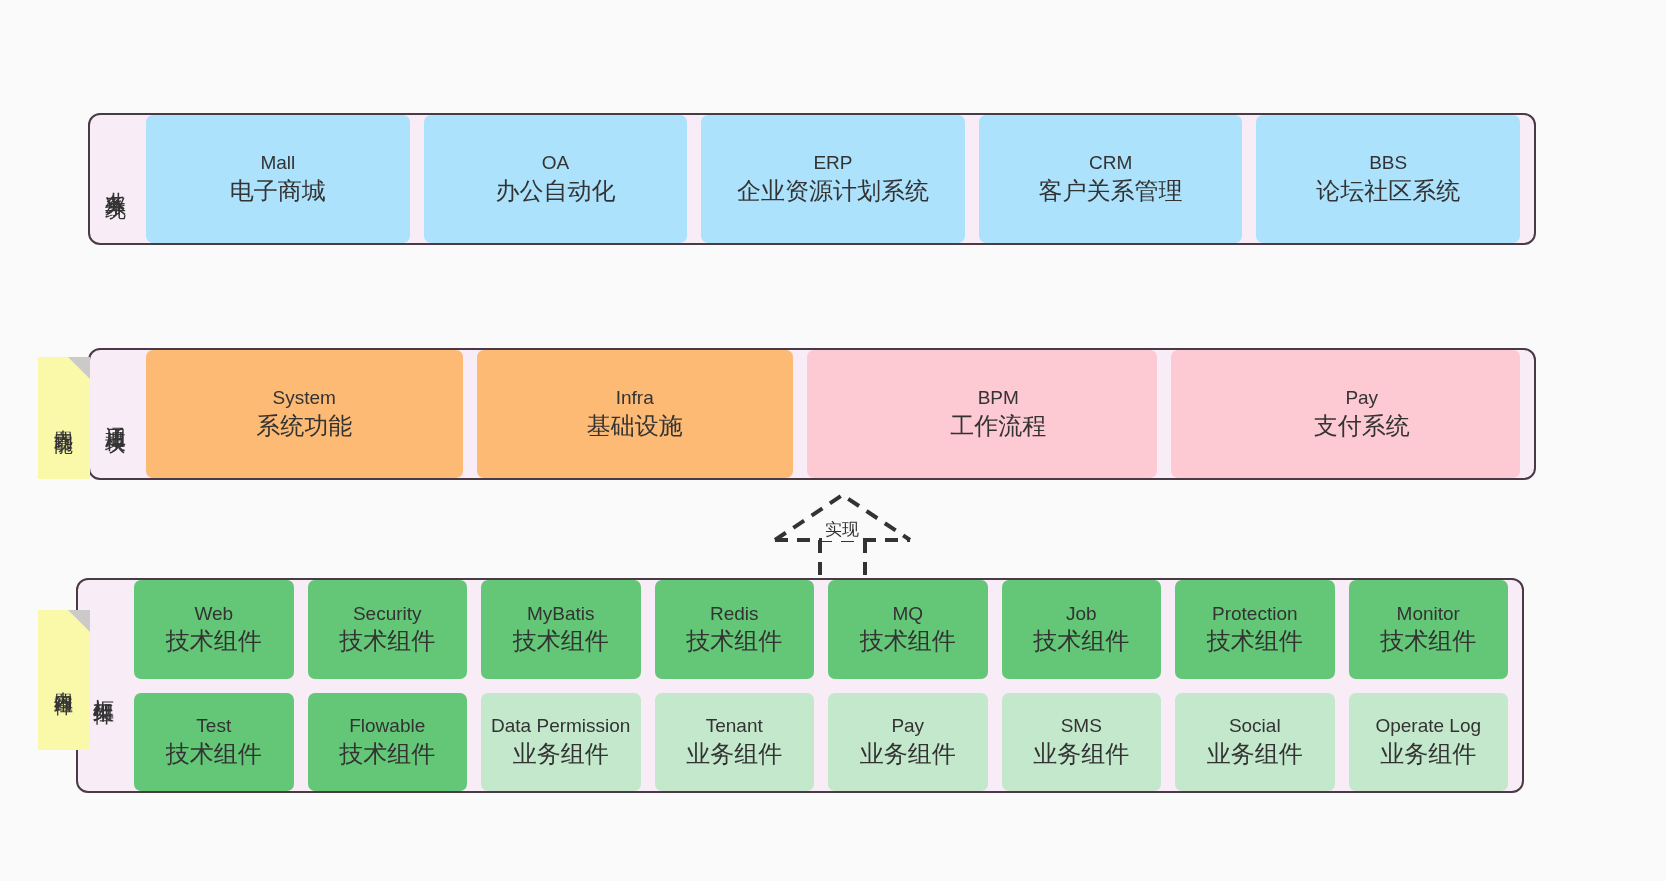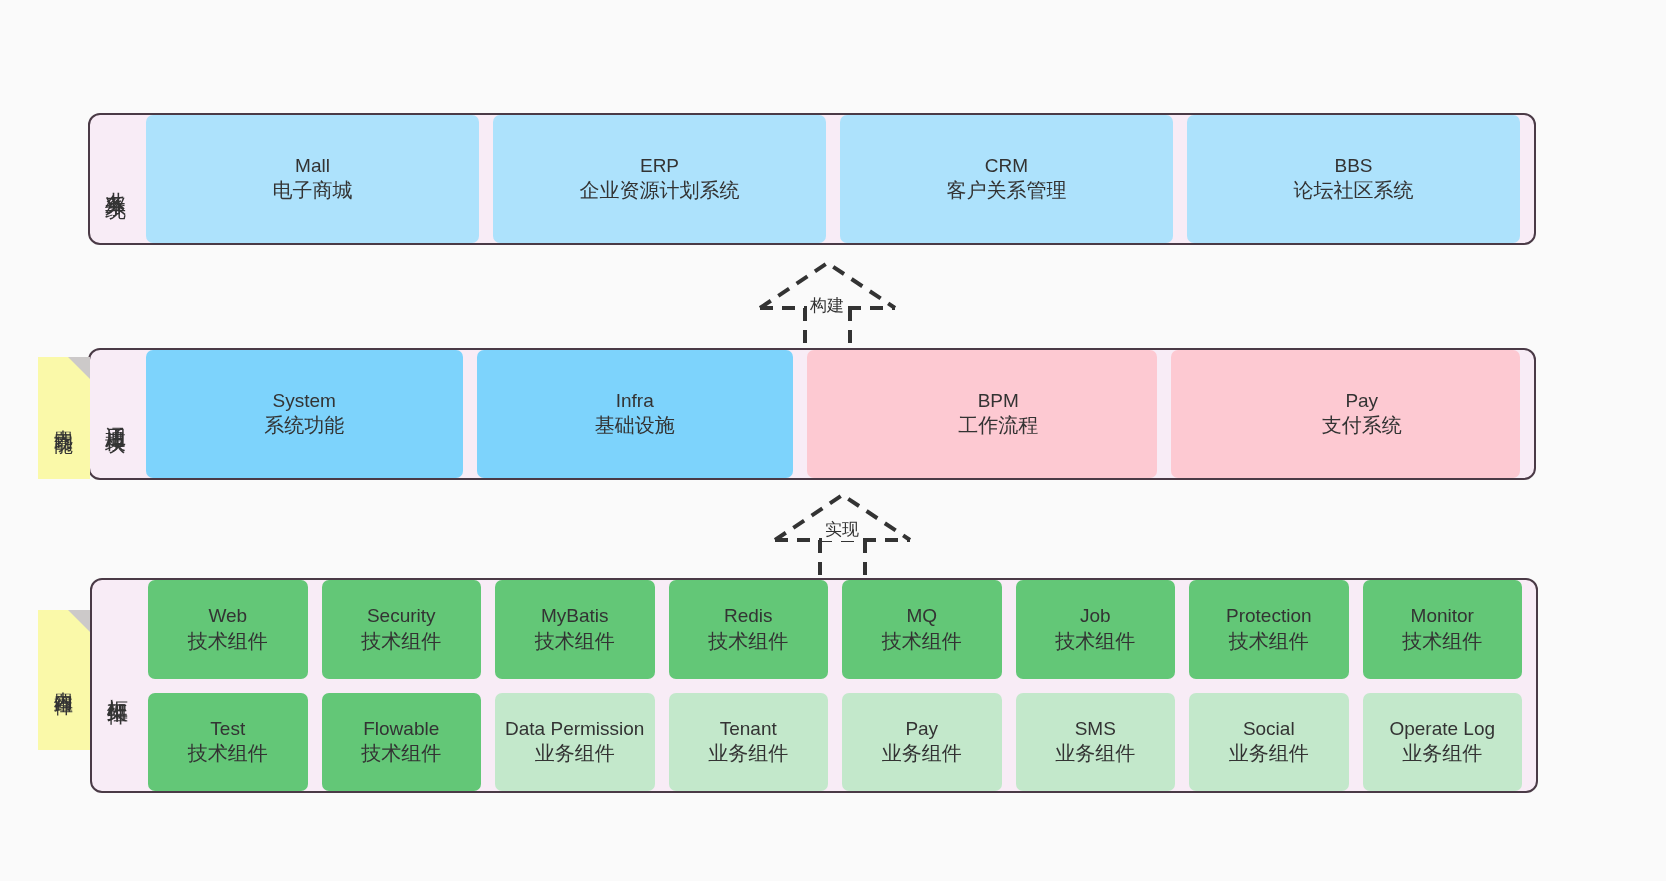--- a/index.html
+++ b/index.html
@@ -71,25 +71,25 @@
     align-items: center;
     justify-content: center;
     text-align: center;
     line-height: 1.28;
     color: #333333;
     padding: 4px 6px;
     user-select: none;
   }
 
   .card .ctitle { font-size: 19px; }
-  .card .csub   { font-size: 20px; }
+  .card .csub   { font-size: 24px; }
 
   
   .c-blue       { background: #ade2fc; }
-  .c-red        { background: #7dd3fc; }
+  .c-red        { background: #fdba74; }
   .c-pink       { background: #fdc9d2; padding-left: 39px; }
   .c-green      { background: #63c777; }
   .c-lightgreen { background: #c3e8cb; }
 
   
   .sticky {
     position: absolute;
     background: #faf9a9;
     width: 52px;
     display: flex;
@@ -138,46 +138,39 @@
   <div class="layer" id="layer-business" style="left:88px; top:113px; width:1448px; height:132px;">
     <div class="layer-title">业务系统</div>
     <div class="cards">
       <div class="card-row">
 
       <div class="card c-blue">
             <div class="ctitle">Mall</div>
             <div class="csub">电子商城</div>
           </div>
           <div class="card c-blue">
+            <div class="ctitle">OA</div>
+            <div class="csub">办公自动化</div>
+          </div>
+          <div class="card c-blue">
             <div class="ctitle">ERP</div>
             <div class="csub">企业资源计划系统</div>
           </div>
           <div class="card c-blue">
             <div class="ctitle">CRM</div>
             <div class="csub">客户关系管理</div>
           </div>
           <div class="card c-blue">
             <div class="ctitle">BBS</div>
             <div class="csub">论坛社区系统</div>
           </div>
         </div>
     </div>
   </div>
 
-  <div class="arrow" style="left:755px; top:258px; width:145px; height:92px;">
-    <svg width="145" height="92" viewBox="0 0 145 92">
-
-      <path d="M 5 50 L 72.5 5 L 140 50" fill="none" stroke="#333333" stroke-width="4" stroke-dasharray="13,9" stroke-linecap="butt"></path>
-      <path d="M 5 50 L 140 50" fill="none" stroke="#333333" stroke-width="4" stroke-dasharray="13,9"></path>
-
-      <path d="M 50 50 L 50 92" fill="none" stroke="#333333" stroke-width="4" stroke-dasharray="13,9"></path>
-      <path d="M 95 50 L 95 92" fill="none" stroke="#333333" stroke-width="4" stroke-dasharray="13,9"></path>
-    </svg>
-    <span class="arrow-label" style="left:52px; top:36px;">构建</span>
-  </div>
 
   <div class="sticky" id="sticky-module" style="left:38px; top:357px; height:122px;">
     <span>内置功能</span>
   </div>
 
   <div class="layer" id="layer-module" style="left:88px; top:348px; width:1448px; height:132px;">
     <div class="layer-title">通用模块</div>
     <div class="cards">
       <div class="card-row">
 
@@ -208,21 +201,21 @@
       <path d="M 50 50 L 50 92" fill="none" stroke="#333333" stroke-width="4" stroke-dasharray="13,9"></path>
       <path d="M 95 50 L 95 92" fill="none" stroke="#333333" stroke-width="4" stroke-dasharray="13,9"></path>
     </svg>
     <span class="arrow-label" style="left:52px; top:28px;">实现</span>
   </div>
 
   <div class="sticky" id="sticky-framework" style="left:38px; top:610px; height:140px;">
     <span>内置组件</span>
   </div>
 
-  <div class="layer" id="layer-framework" style="left:90px; top:578px; width:1448px; height:215px;">
+  <div class="layer" id="layer-framework" style="left:76px; top:578px; width:1448px; height:215px;">
     <div class="layer-title">框架组件</div>
     <div class="cards">
       <div class="card-row" id="fw-row1">
 
       <div class="card c-green">
             <div class="ctitle">Web</div>
             <div class="csub">技术组件</div>
           </div>
           <div class="card c-green">
             <div class="ctitle">Security</div>

